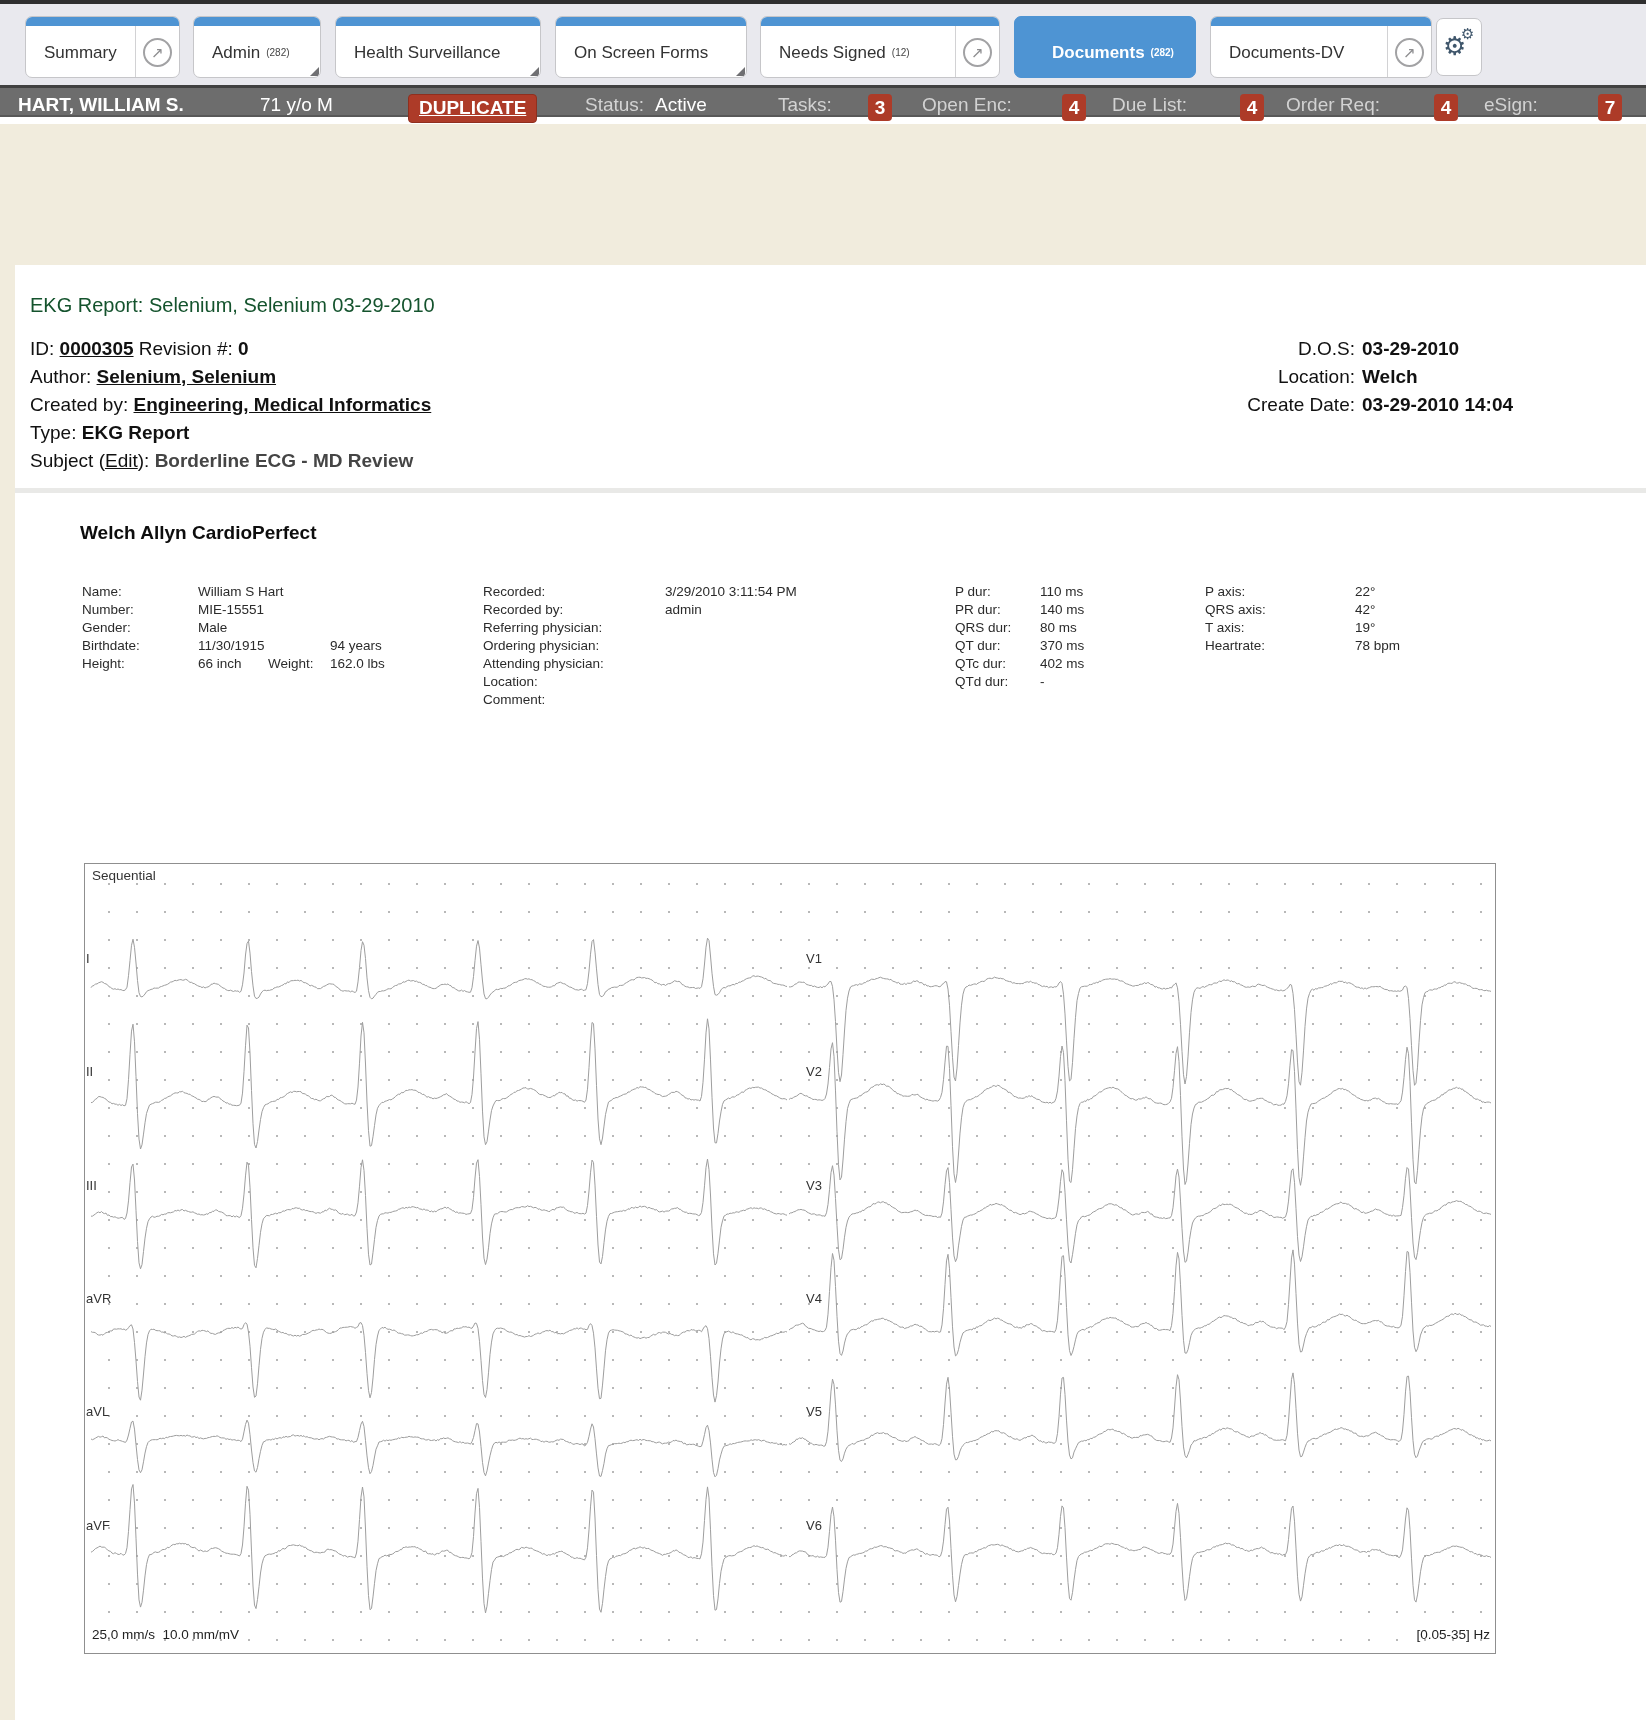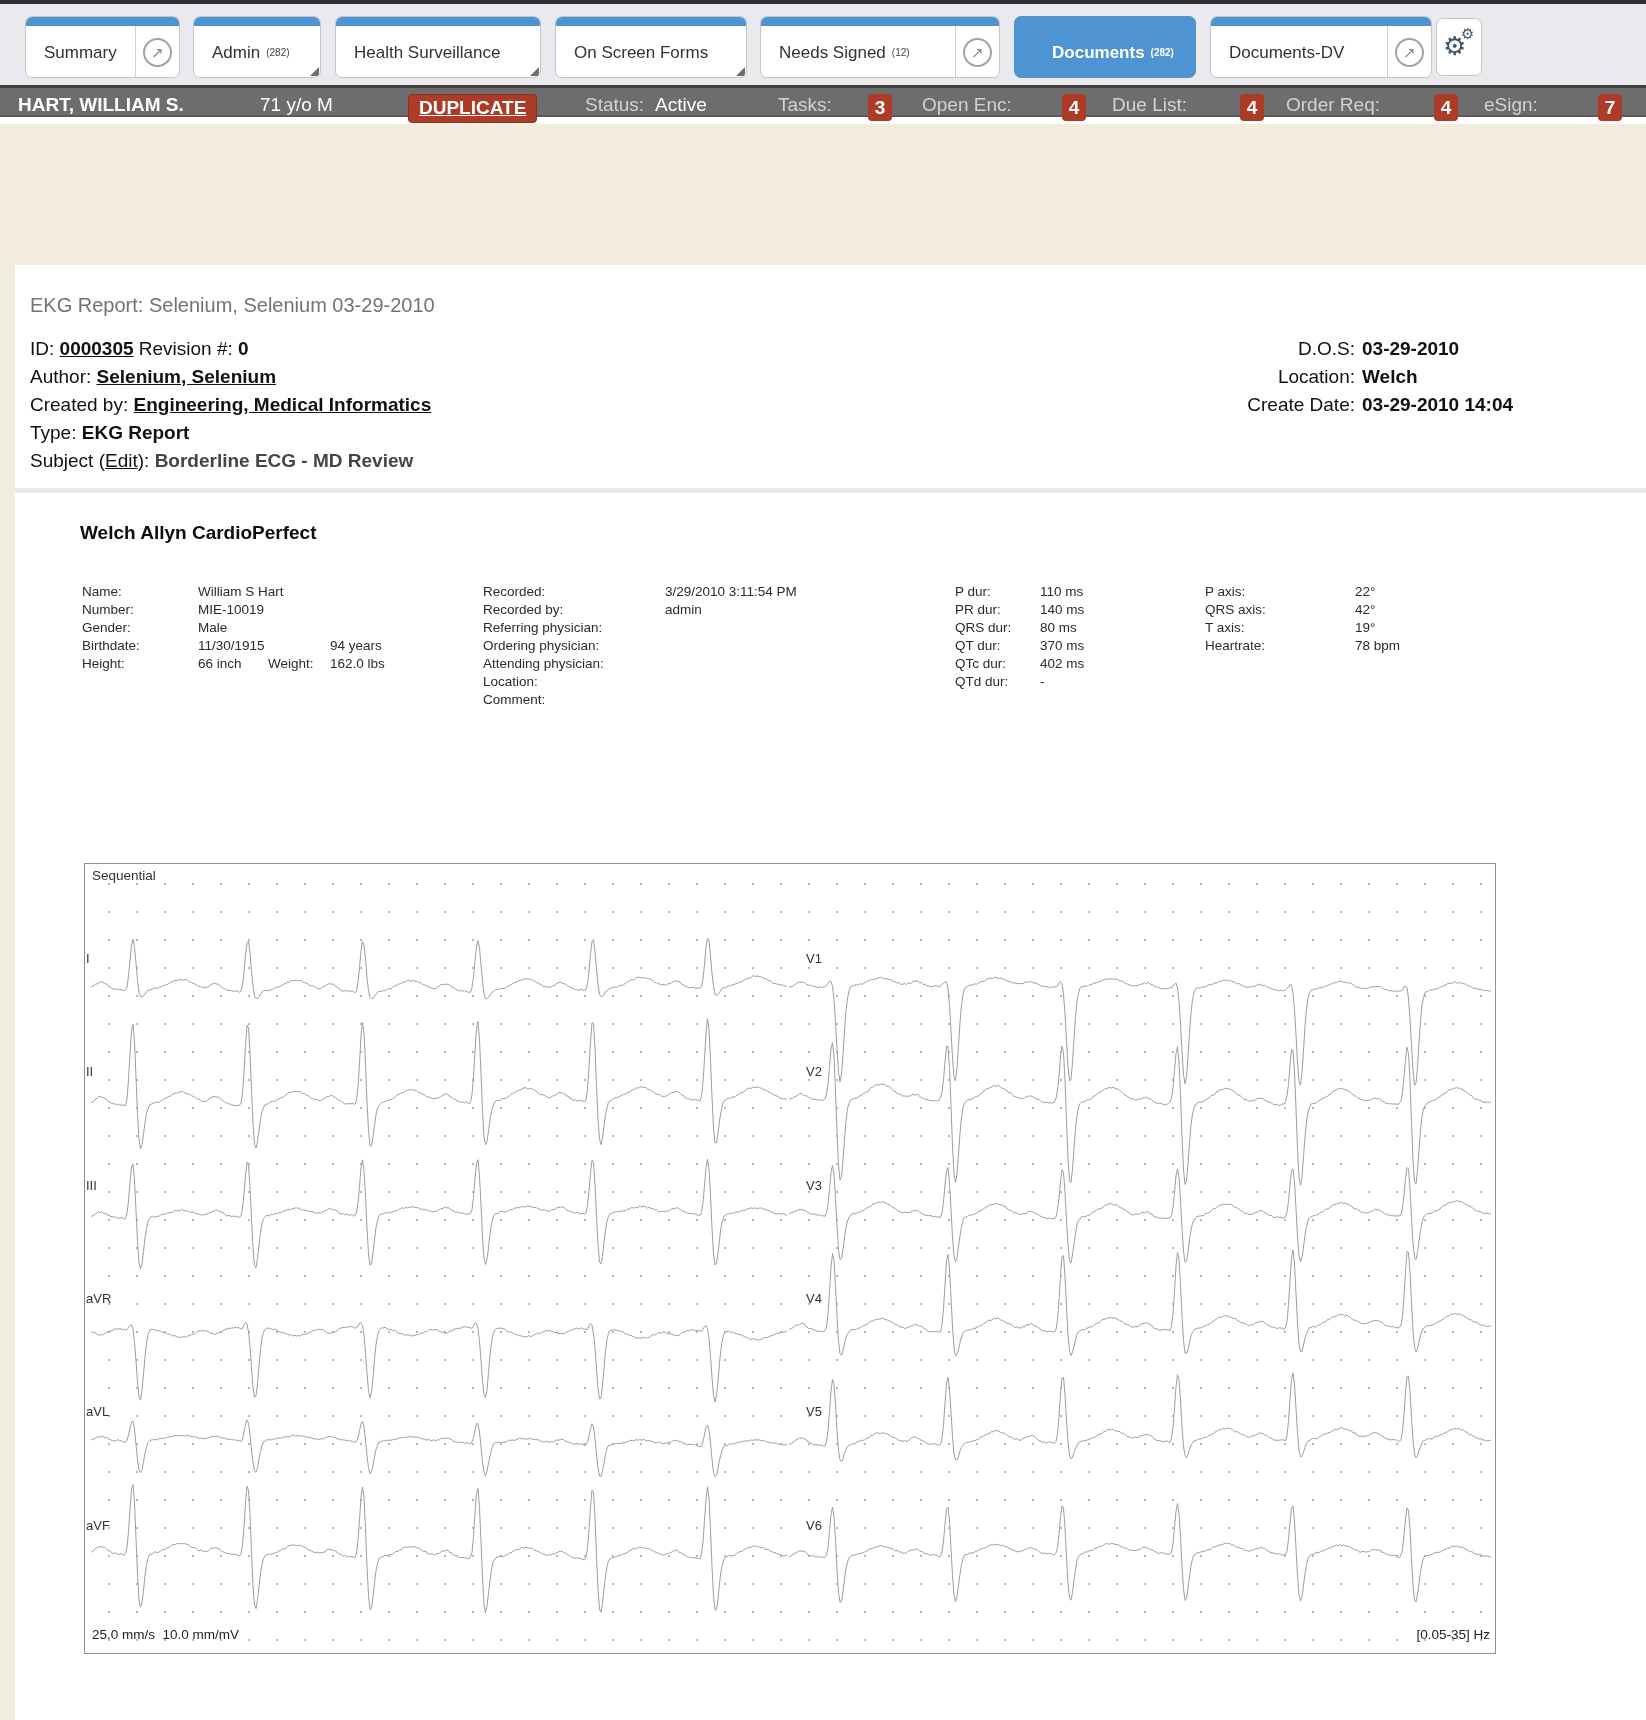--- a/index.html
+++ b/index.html
@@ -45,21 +45,21 @@
   .badge { position:absolute; top:3px; background:#ad3b28; border-radius:4px; color:#fff;
            font-weight:bold; font-size:17px; text-align:center; width:24px; height:27px;
            line-height:27px; cursor:pointer; }
 
   
   .beige-top { position:absolute; left:0; top:124px; width:1646px; height:141px; background:#f1ecdd; }
   .beige-left { position:absolute; left:0; top:265px; width:15px; height:1455px; background:#f1ecdd; }
 
   
   .card { position:absolute; left:15px; top:265px; width:1631px; height:223px; background:#fff; }
-  .doc-title { position:absolute; left:15px; top:29px; font-size:20px; color:#737373; }
+  .doc-title { position:absolute; left:15px; top:29px; font-size:20px; color:#14532d; }
   .meta-left { position:absolute; left:15px; top:70px; font-size:19px; color:#111; line-height:28px; }
   .lnk { font-weight:bold; text-decoration:underline; cursor:pointer; }
   .lnk-plain { text-decoration:underline; cursor:pointer; }
   .bval { font-weight:bold; }
   .subj-val { font-weight:bold; color:#454545; }
   .meta-right { position:absolute; left:1150px; top:70px; font-size:19px; color:#111; line-height:28px; }
   .meta-right .mrow { display:flex; }
   .meta-right .mlabel { display:inline-block; width:190px; text-align:right; }
   .meta-right .mval { font-weight:bold; margin-left:7px; white-space:nowrap; }
   .divider { position:absolute; left:15px; top:488px; width:1631px; height:5px; background:#e9e9e7; }
@@ -234,21 +234,21 @@
       </div>
     </div>
   </div>
 
   <div class="divider"></div>
 
   <div class="wa-title">Welch Allyn CardioPerfect</div>
 
   <div class="inf colA">
     <div class="row"><span class="lab">Name:</span><span class="val">William S Hart</span></div>
-    <div class="row"><span class="lab">Number:</span><span class="val">MIE-10019</span></div>
+    <div class="row"><span class="lab">Number:</span><span class="val">MIE-15551</span></div>
     <div class="row"><span class="lab">Gender:</span><span class="val">Male</span></div>
     <div class="row"><span class="lab">Birthdate:</span><span class="val">11/30/1915</span><span>94 years</span></div>
     <div class="row"><span class="lab">Height:</span><span class="val70">66 inch</span><span class="wlab">Weight:</span><span>162.0 lbs</span></div>
   </div>
 
   <div class="inf colB">
     <div class="row"><span class="lab">Recorded:</span><span>3/29/2010 3:11:54 PM</span></div>
     <div class="row"><span class="lab">Recorded by:</span><span>admin</span></div>
     <div class="row"><span class="lab">Referring physician:</span><span></span></div>
     <div class="row"><span class="lab">Ordering physician:</span><span></span></div>

